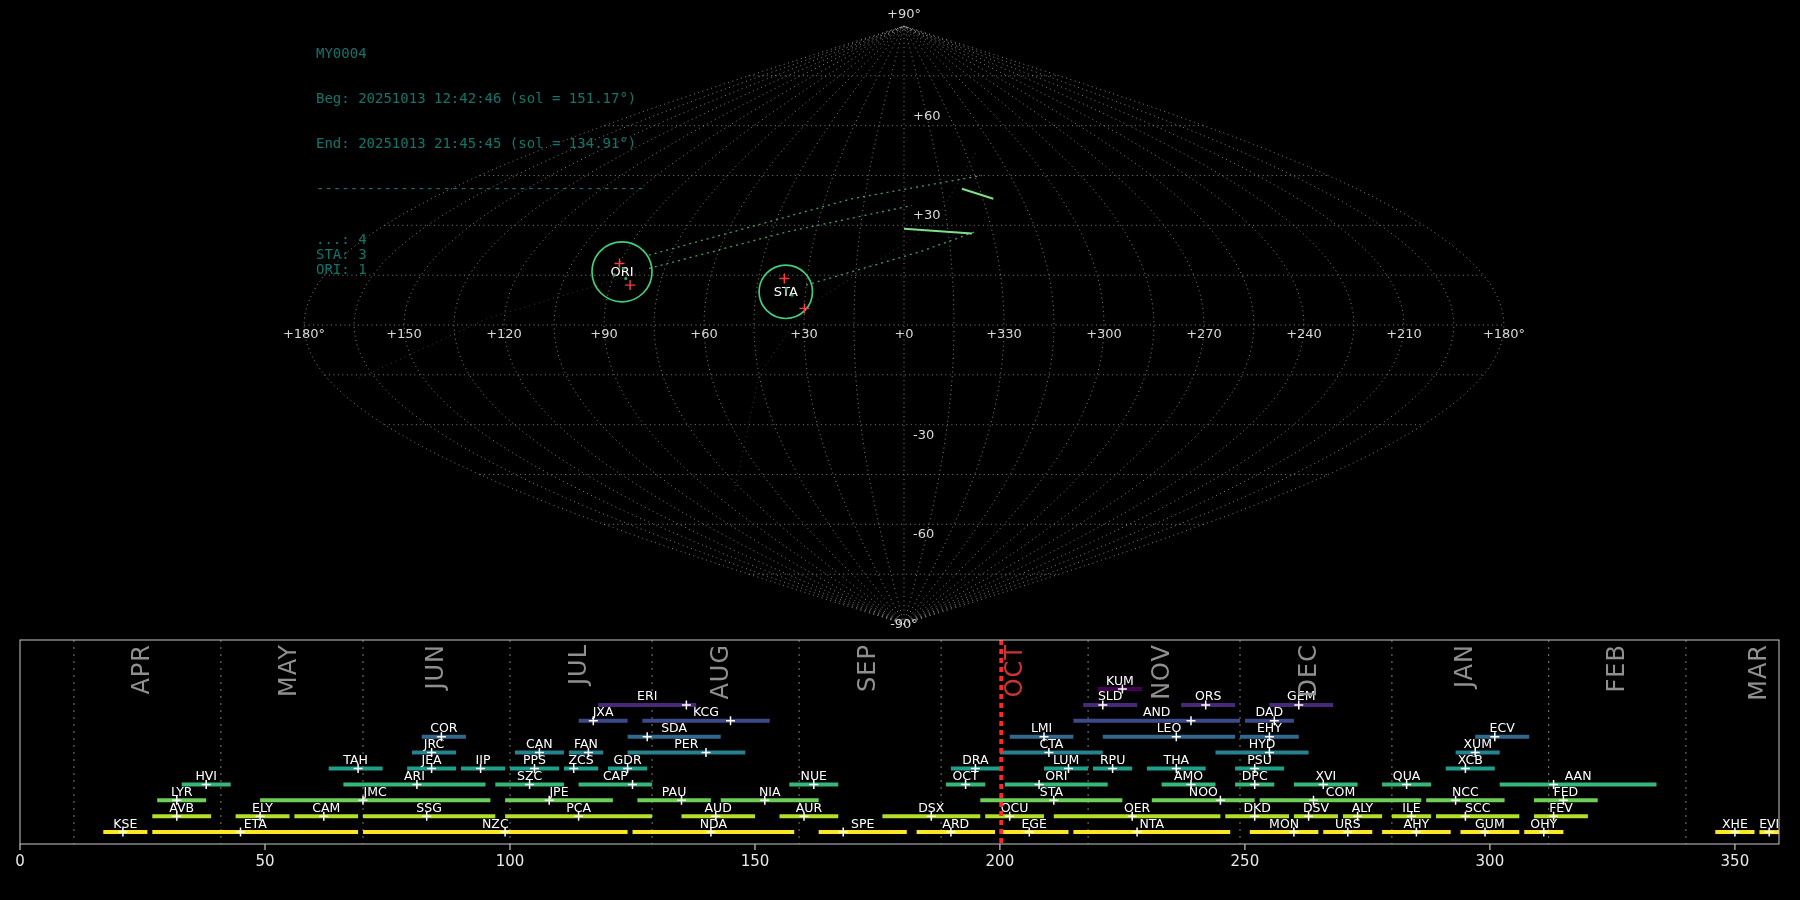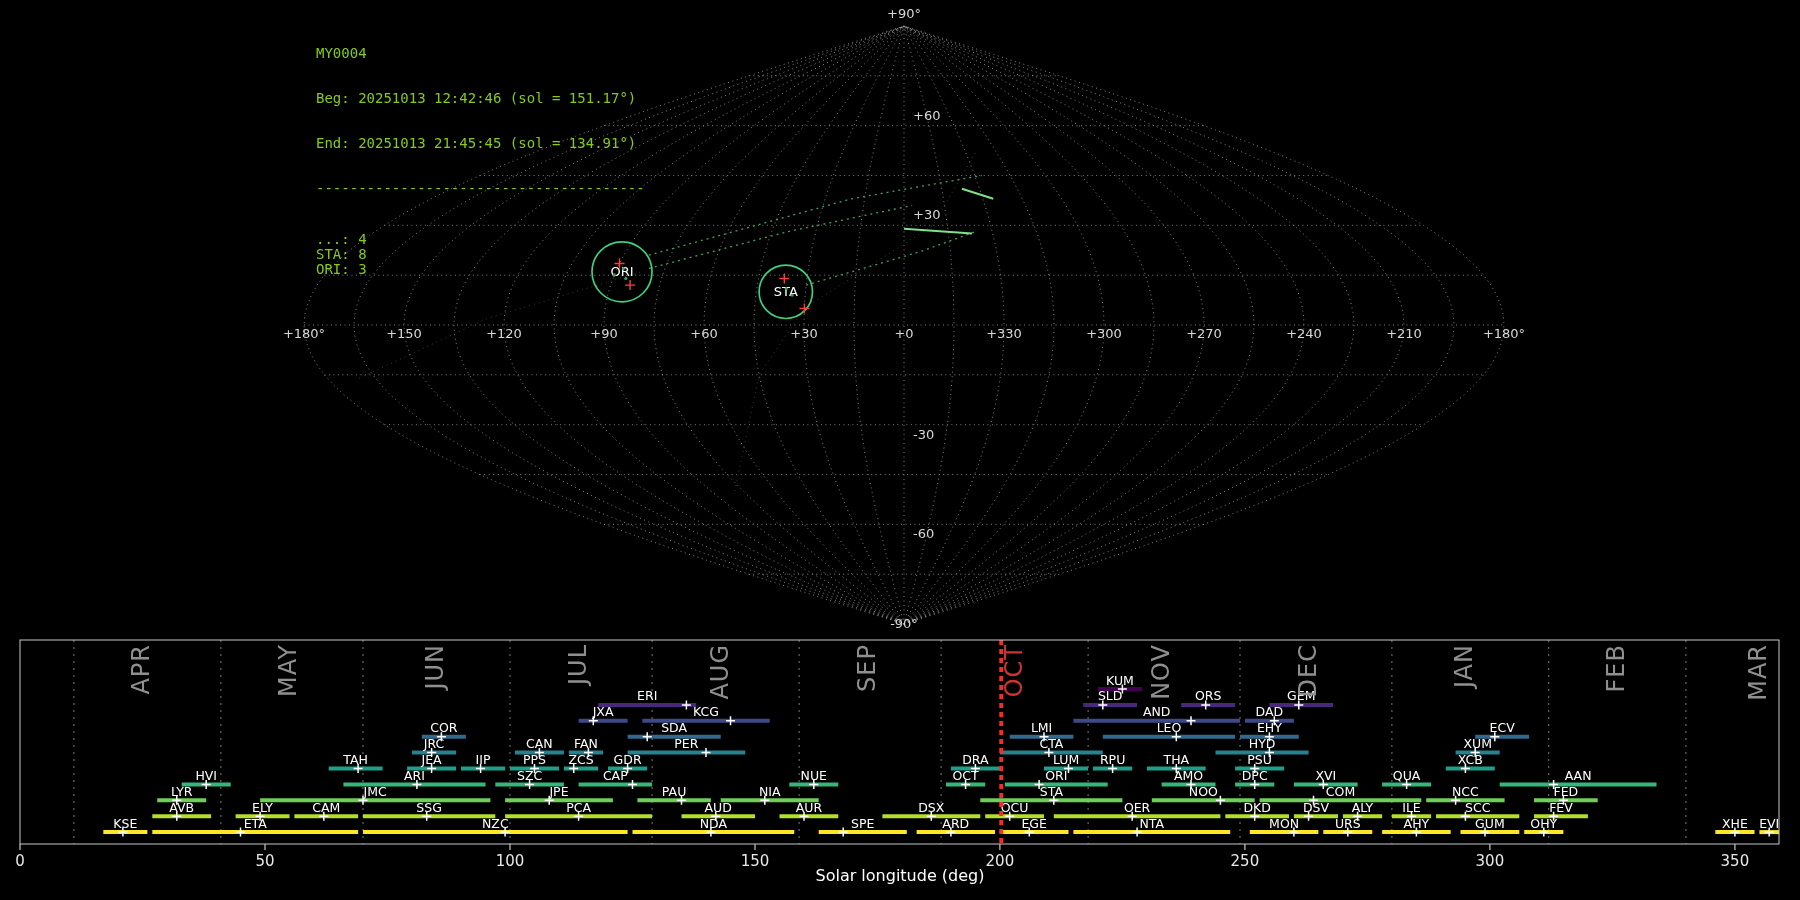--- a/index.html
+++ b/index.html
@@ -1,18 +1,18 @@
 <!DOCTYPE html>
 <html><head>
 <meta charset="utf-8">
 <style>
   html,body{margin:0;padding:0;background:#000;width:1800px;height:900px;overflow:hidden}
   #page{position:relative;width:1800px;height:900px;background:#000;font-family:"DejaVu Sans",sans-serif}
   #scene{position:absolute;left:0;top:0}
-  #info{position:absolute;left:316px;top:16px;color:#84cc16;font-family:"DejaVu Sans Mono",monospace;font-size:14px;line-height:15px;white-space:pre}
+  #info{position:absolute;left:316px;top:16px;color:#0f766e;font-family:"DejaVu Sans Mono",monospace;font-size:14px;line-height:15px;white-space:pre}
   #info .gap{margin-top:6px}
   #months{position:absolute;left:0;top:0;width:1800px;height:0}
   .month{position:absolute;writing-mode:vertical-rl;transform:rotate(180deg);font-size:24px;color:#8f8f8f;letter-spacing:1px;font-family:"DejaVu Sans",sans-serif}
   .month.hl{color:#cc3333}
   #xtitle{position:absolute;left:0;top:866px;width:1800px;text-align:center;color:#fff;font-size:16px;font-family:"DejaVu Sans",sans-serif}
   svg text{font-family:"DejaVu Sans",sans-serif}
   .grid{stroke:#a8a8a8;stroke-width:1;stroke-dasharray:1 3.5;opacity:.75;fill:none}
   .maplab{fill:#d8d8d8;font-size:13px}
   .showerlab{fill:#fff;font-size:12.5px;text-anchor:middle}
   .ticklab{fill:#e8e8e8;font-size:15px;text-anchor:middle}
@@ -393,31 +393,30 @@
         <line x1="1734.9" y1="844" x2="1734.9" y2="850" stroke="#c8c8c8" stroke-width="1.2"></line>
         <text x="1734.9" y="866" class="ticklab">350</text>
       </g>
   </svg>
 
   <div id="info">
     <div>MY0004</div>
     <div>Beg: 20251013 12:42:46 (sol = 151.17°)</div>
     <div>End: 20251013 21:45:45 (sol = 134.91°)</div>
     <div>---------------------------------------</div>
-    <div id="counts" class="gap"><div>...: 4</div><div>STA: 8</div><div>ORI: 3</div></div>
+    <div id="counts" class="gap"><div>...: 4</div><div>STA: 3</div><div>ORI: 1</div></div>
   </div>
 
   <div id="months">
       <div class="month" style="left: 127px; top: 644px;">APR</div>
       <div class="month" style="left: 274px; top: 644px;">MAY</div>
       <div class="month" style="left: 421px; top: 644px;">JUN</div>
       <div class="month" style="left: 564px; top: 644px;">JUL</div>
       <div class="month" style="left: 706px; top: 644px;">AUG</div>
       <div class="month" style="left: 853px; top: 644px;">SEP</div>
       <div class="month hl" style="left: 1000px; top: 644px;">OCT</div>
       <div class="month" style="left: 1147px; top: 644px;">NOV</div>
       <div class="month" style="left: 1294px; top: 644px;">DEC</div>
       <div class="month" style="left: 1450px; top: 644px;">JAN</div>
       <div class="month" style="left: 1602px; top: 644px;">FEB</div>
       <div class="month" style="left: 1744px; top: 644px;">MAR</div>
     </div>
-  <div id="xtitle">Solar longitude (deg)</div>
 </div>
 
 </body></html>

